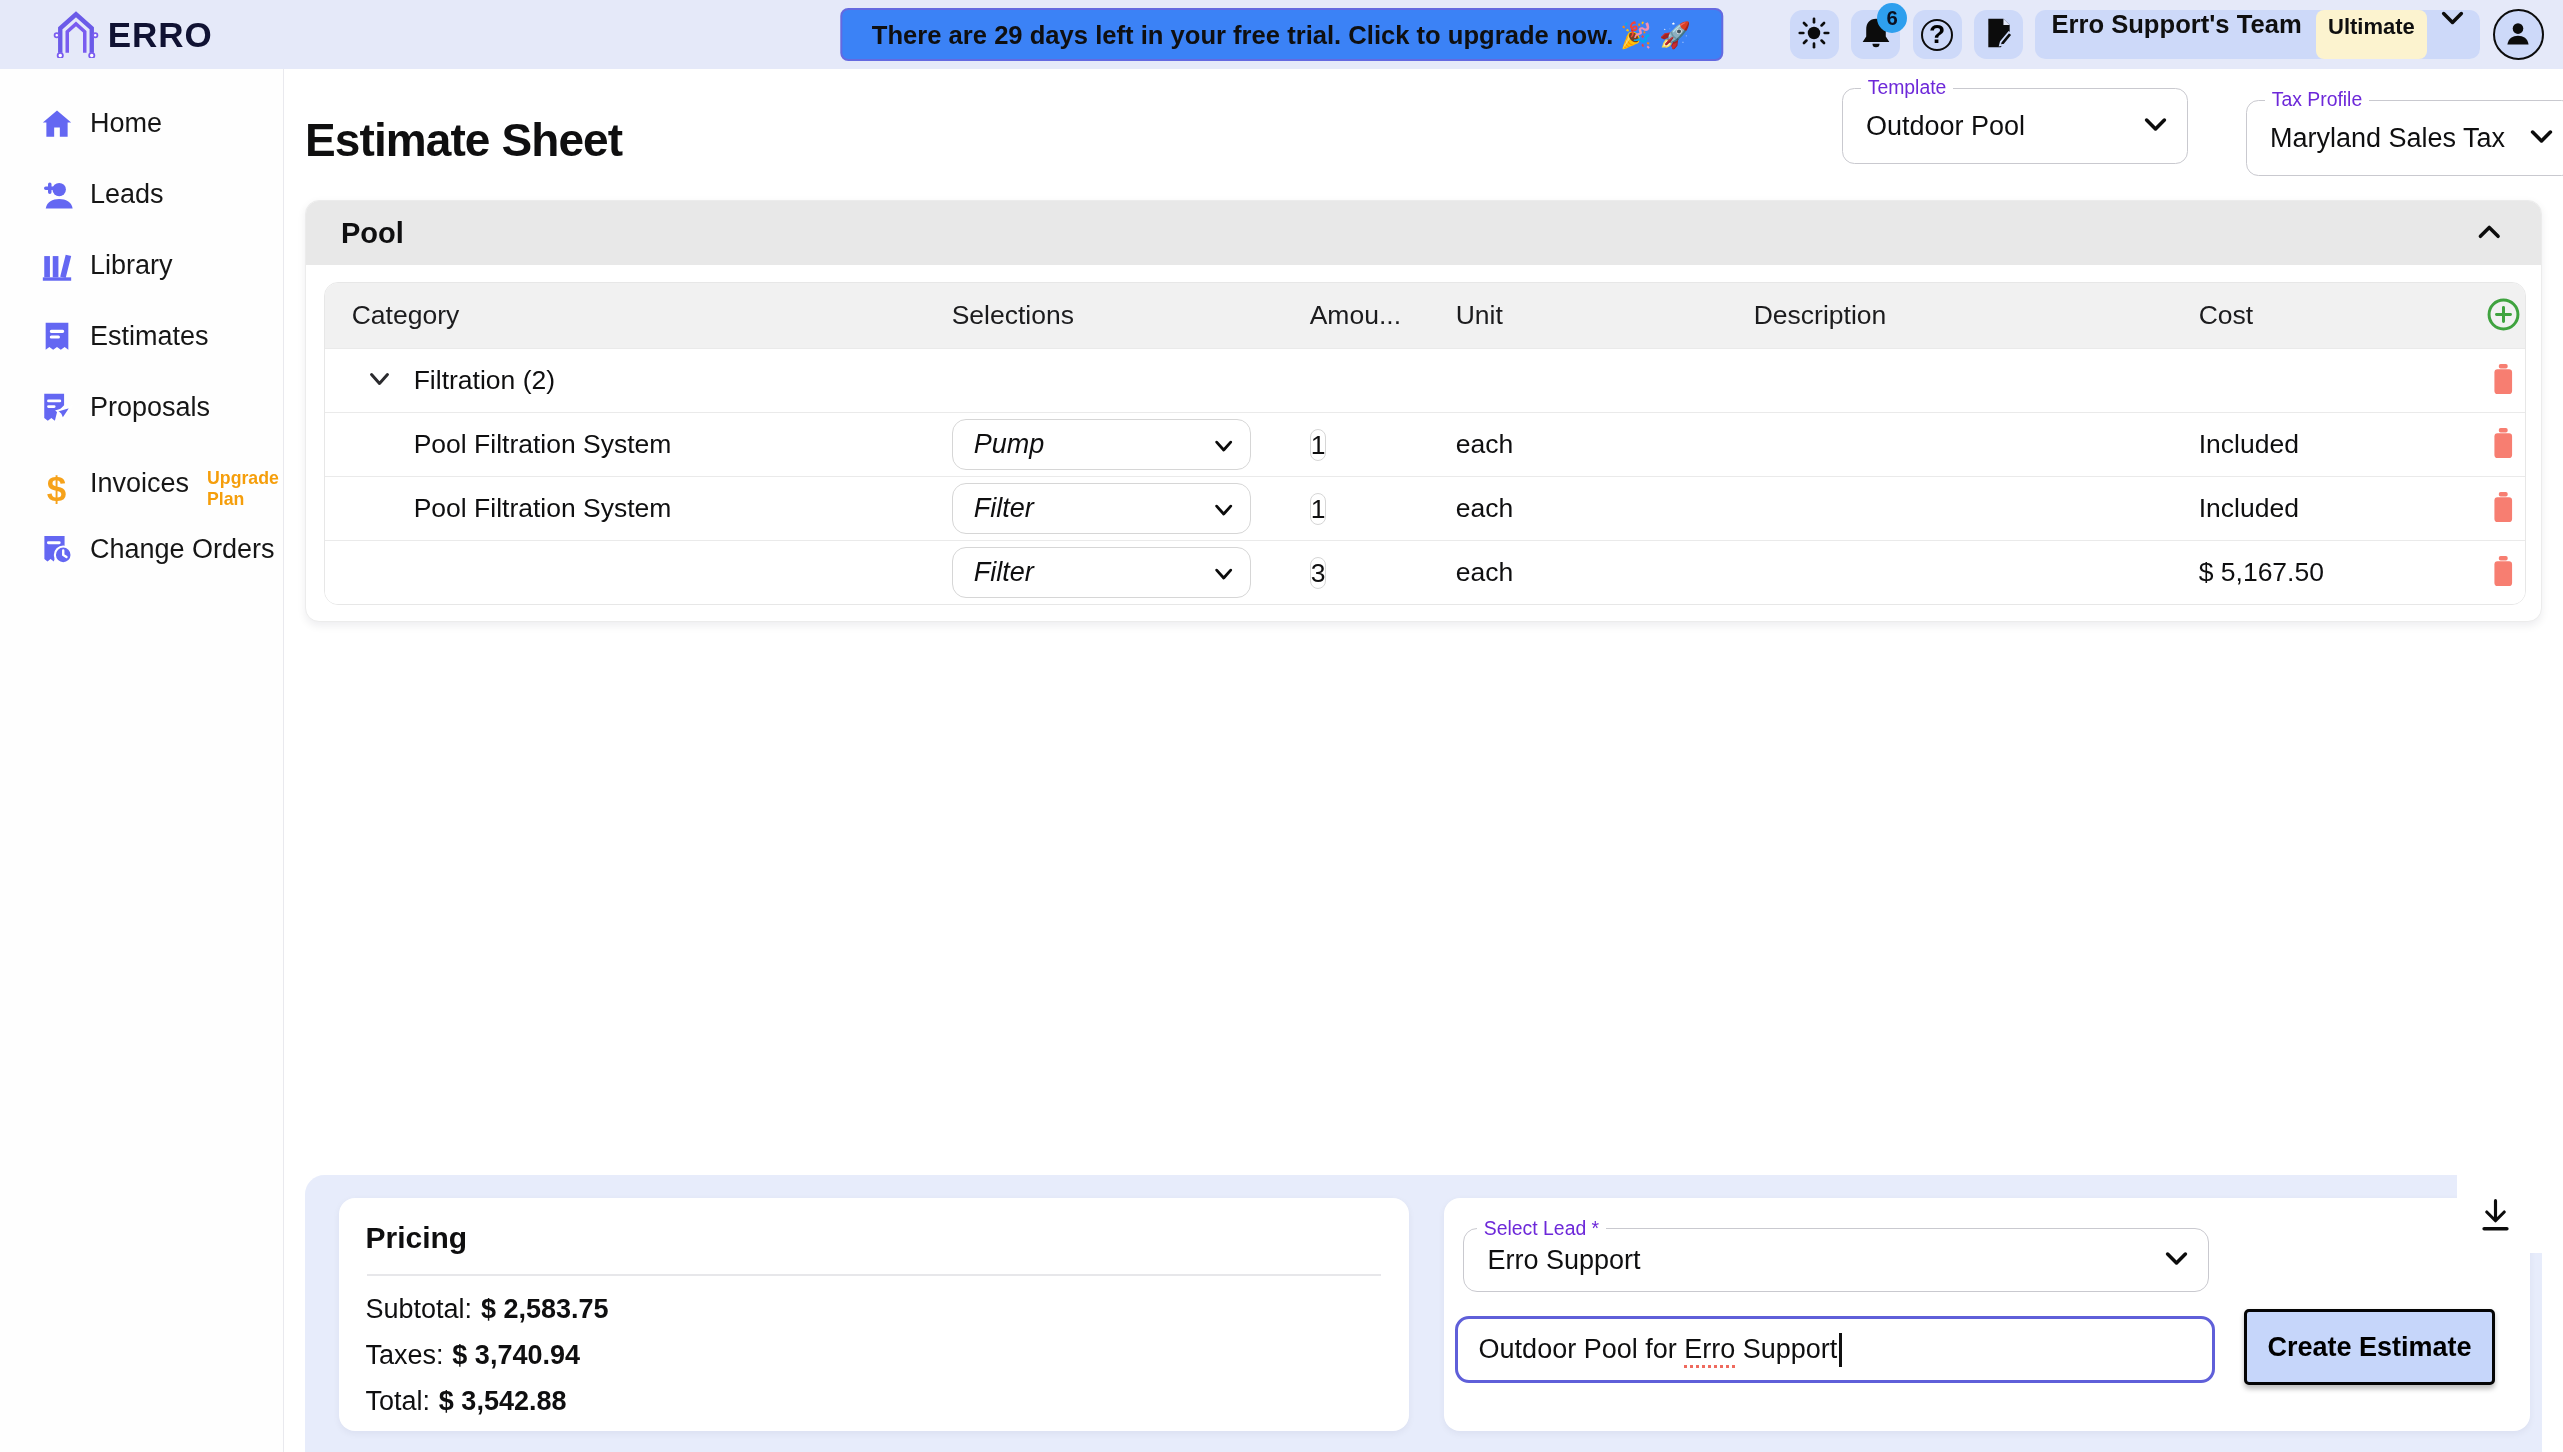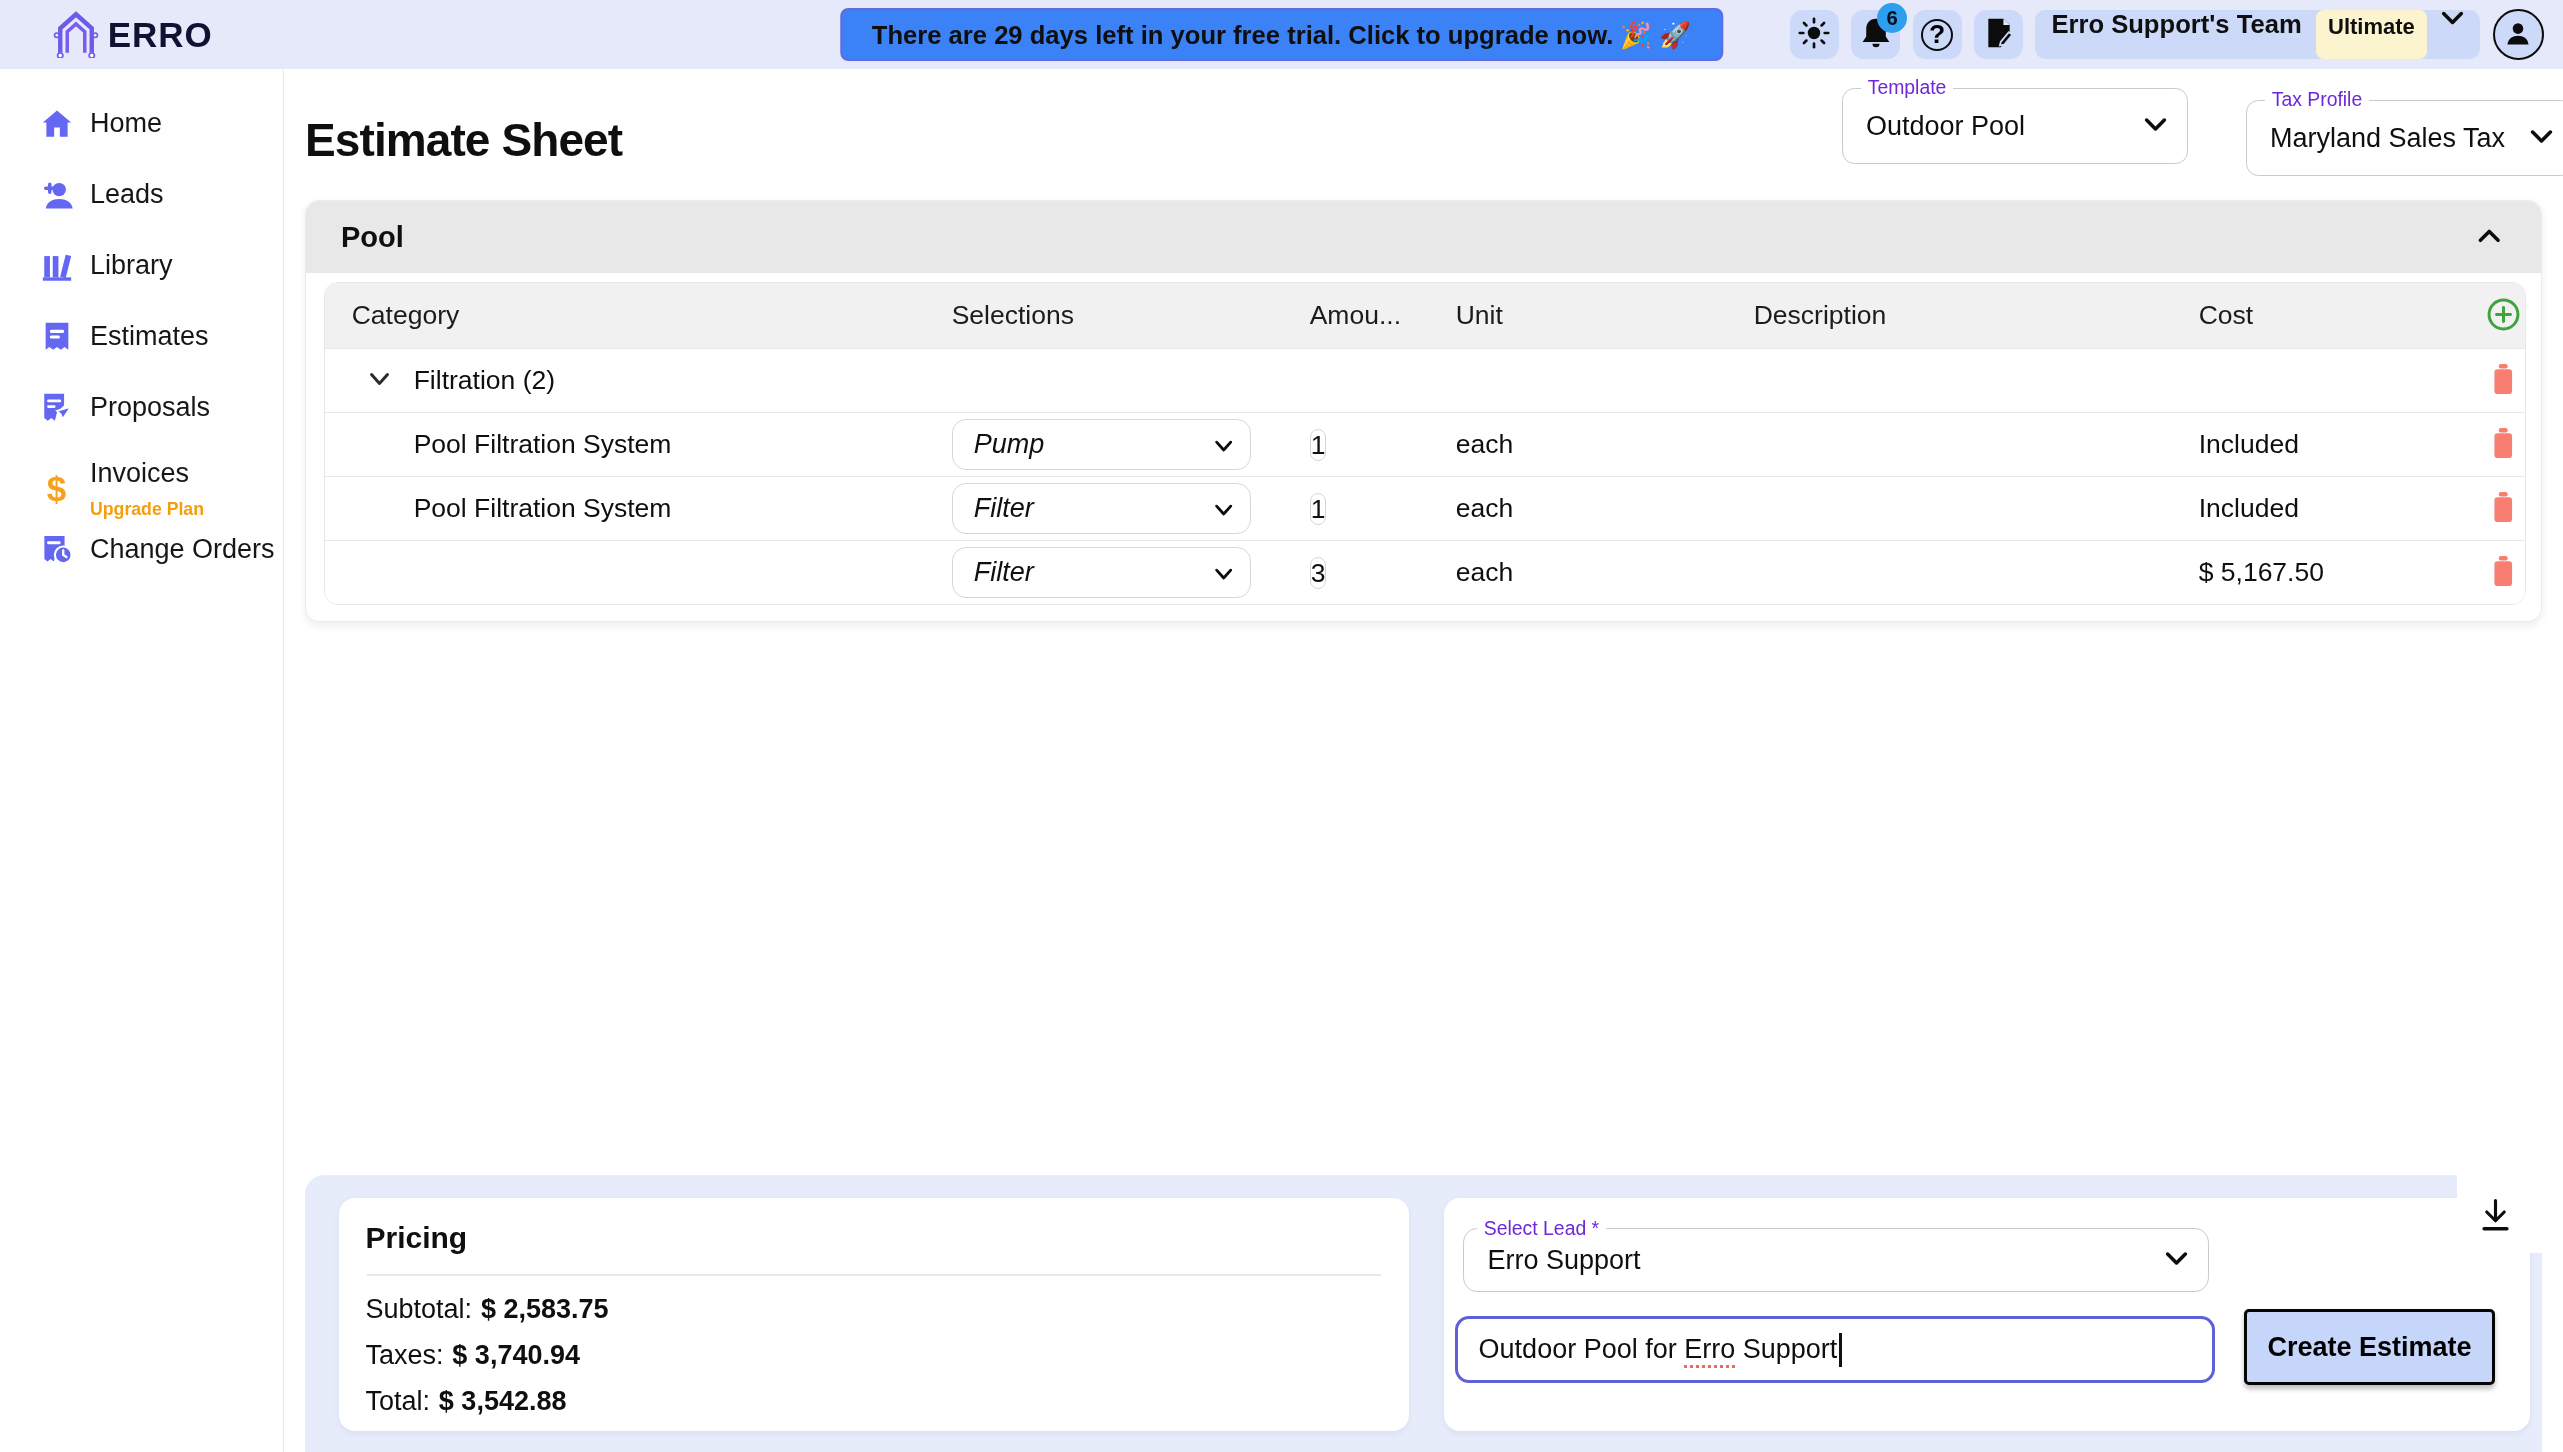--- a/index.html
+++ b/index.html
@@ -20,36 +20,36 @@
   .team-name { font-size:25.6px; font-weight:700; }
   .plan-badge { background:#fcf3cf; border-radius:8px; padding:3.5px 12.4px; font-size:22px; font-weight:600; }
   .avatar { width:51px; height:51px; border-radius:50%; background:#cdd9f9; border:2.6px solid #0c0c0c; display:flex; align-items:center; justify-content:center; cursor:pointer; }
 
   
   .sidebar { position:absolute; left:0; top:69px; width:284px; bottom:0; background:#fefefe; border-right:1.8px solid #e9e9ee; padding-top:34px; }
   .nav-item { display:flex; align-items:center; gap:16px; height:41px; margin-bottom:30px; padding-left:39px; cursor:pointer; }
   .nav-item.tall { height:62px; margin-bottom:8.8px; }
   .nav-icn { width:35px; height:35px; display:flex; align-items:center; justify-content:center; flex:0 0 35px; }
   .nav-label { font-size:27px; font-weight:500; color:#161616; white-space:nowrap; }
-  .nav-col { display:flex; flex-direction:column; gap:10px; }
+  .nav-col { display:flex; flex-direction:row; gap:18px; }
   .nav-sub { font-size:17.7px; font-weight:700; color:#f59e0b; }
   .dollar-glyph { font-size:35px; font-weight:800; color:#f6a21a; }
 
   
   .page-title { position:absolute; left:305px; top:113px; font-size:46px; font-weight:800; letter-spacing:-0.9px; }
   .fl-select { position:absolute; border:1.8px solid #c9c9cf; border-radius:12.4px; background:#fff; cursor:pointer; }
   .fl-select .fl-label { position:absolute; top:-13.2px; left:17.7px; background:#fff; padding:0 7px; font-size:19.4px; color:#6d28d9; }
   .fl-select .fl-value { position:absolute; left:23px; top:50%; transform:translateY(-50%); font-size:27px; white-space:nowrap; }
   .fl-select .chev { position:absolute; right:19.4px; top:50%; transform:translateY(-50%); }
   .tpl-select { left:1842px; top:88px; width:346px; height:76px; }
   .tax-select { left:2210px; top:100px; width:328px; height:76px;margin-left:36px; }
 
   
   .pool-card { position:absolute; left:305px; top:200px; width:2237px; height:422px; background:#fff; border:0.9px solid #ececec; border-radius:14px; box-shadow:0 3.5px 8.8px rgba(15,15,40,.07); }
-  .pool-bar { height:72px; background:#e8e8e8; border-radius:13.2px 13.2px 0 0; display:flex; align-items:center; justify-content:space-between; padding:0 39px 0 35px; }
+  .pool-bar { height:64px; background:#e8e8e8; border-radius:13.2px 13.2px 0 0; display:flex; align-items:center; justify-content:space-between; padding:0 39px 0 35px; }
   .pool-title { font-size:29px; font-weight:700; }
   .collapse-btn { background:none; border:none; cursor:pointer; display:flex; }
   .tbl { position:absolute; left:17.7px; top:81px; width:2202px; border:0.9px solid #e7e7e7; border-radius:14px; overflow:hidden; background:#fff; }
   .thead { display:grid; grid-template-columns:627px 358px 146px 298px 445px 283px 1fr; height:65px; align-items:center; background:#f1f1f1; font-size:26.5px; font-weight:500; color:#1c1c1e; }
   .thead .c1 { padding-left:27px; }
   .trow { display:grid; grid-template-columns:89px 538px 358px 146px 298px 445px 283px 1fr; height:64px; align-items:center; border-top:1.8px solid #eaeaea; background:#fff; font-size:26.5px; }
   .trow:first-of-type { border-top:none; }
   .grp-chev { justify-self:end; margin-right:23px; background:none; border:none; cursor:pointer; display:flex; }
   .row-select { width:299px; height:51px; border:1.8px solid #d6d6d6; border-radius:14px; position:relative; background:#fff; cursor:pointer; display:flex; align-items:center; }
   .row-select span { padding-left:21px; font-size:27px;font-style:italic; }

